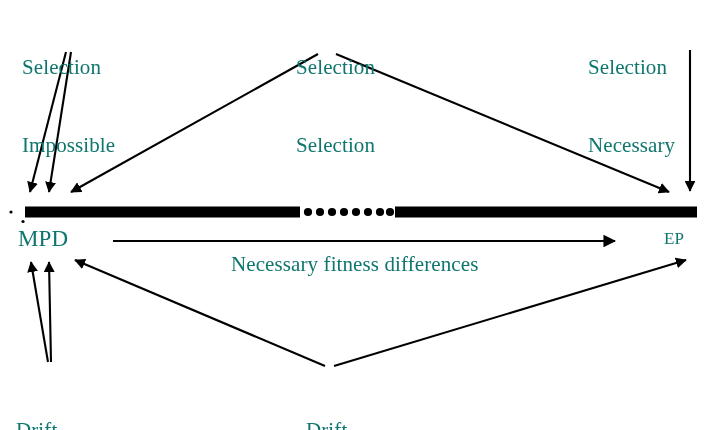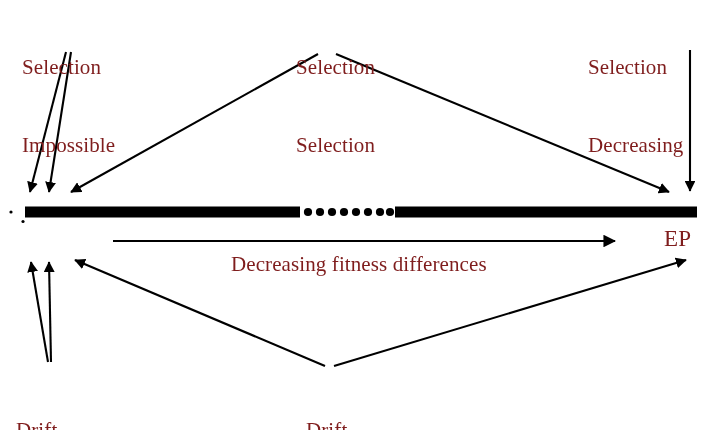--- a/index.html
+++ b/index.html
@@ -23,36 +23,36 @@
     left: 0;
     top: 0;
     width: 714px;
     height: 430px;
   }
   .lbl {
     position: absolute;
     font-family: "Liberation Serif", "DejaVu Serif", serif;
     font-size: 21px;
     line-height: 25px;
-    color: #7f1d1d;
+    color: #0f766e;
     white-space: pre;
     letter-spacing: 0.1px;
   }
   .lbl-2line { line-height: 26px; }
 
   
   #label-selection-necessary { left: 22px; top: 2px; }
   
   #label-selection-possible { left: 296px; top: 2px; }
   
   #label-selection-impossible { left: 588px; top: 2px; }
 
   
   #label-mpd { left: 18px; top: 226px; font-size: 23px; }
-  #label-ep  { left: 664px; top: 226px; font-size: 23px; }
+  #label-ep  { left: 664px; top: 226px; font-size: 17px; }
 
   
   #label-decreasing { left: 231px; top: 252px; font-size: 21px; }
 
   
   #label-drift-impossible { left: 16px; top: 365px; }
   
   #label-drift-possible { left: 306px; top: 365px; }
 </style>
 </head>
@@ -113,27 +113,28 @@
     <div>Impossible</div>
   </div>
 
   <div class="lbl lbl-2line" id="label-selection-possible">
     <div>Selection</div>
     <div>Selection</div>
   </div>
 
   <div class="lbl lbl-2line" id="label-selection-impossible">
     <div>Selection</div>
-    <div>Decreasing</div>
+    <div>Necessary</div>
   </div>
 
+  <div class="lbl" id="label-mpd">MPD</div>
 
   <div class="lbl" id="label-ep">EP</div>
 
-  <div class="lbl" id="label-decreasing">Decreasing fitness differences</div>
+  <div class="lbl" id="label-decreasing">Necessary fitness differences</div>
 
   <div class="lbl lbl-2line" id="label-drift-impossible">
     <div>Drift</div>
     
   </div>
 
   <div class="lbl lbl-2line" id="label-drift-possible">
     <div>Drift</div>
     
   </div>

